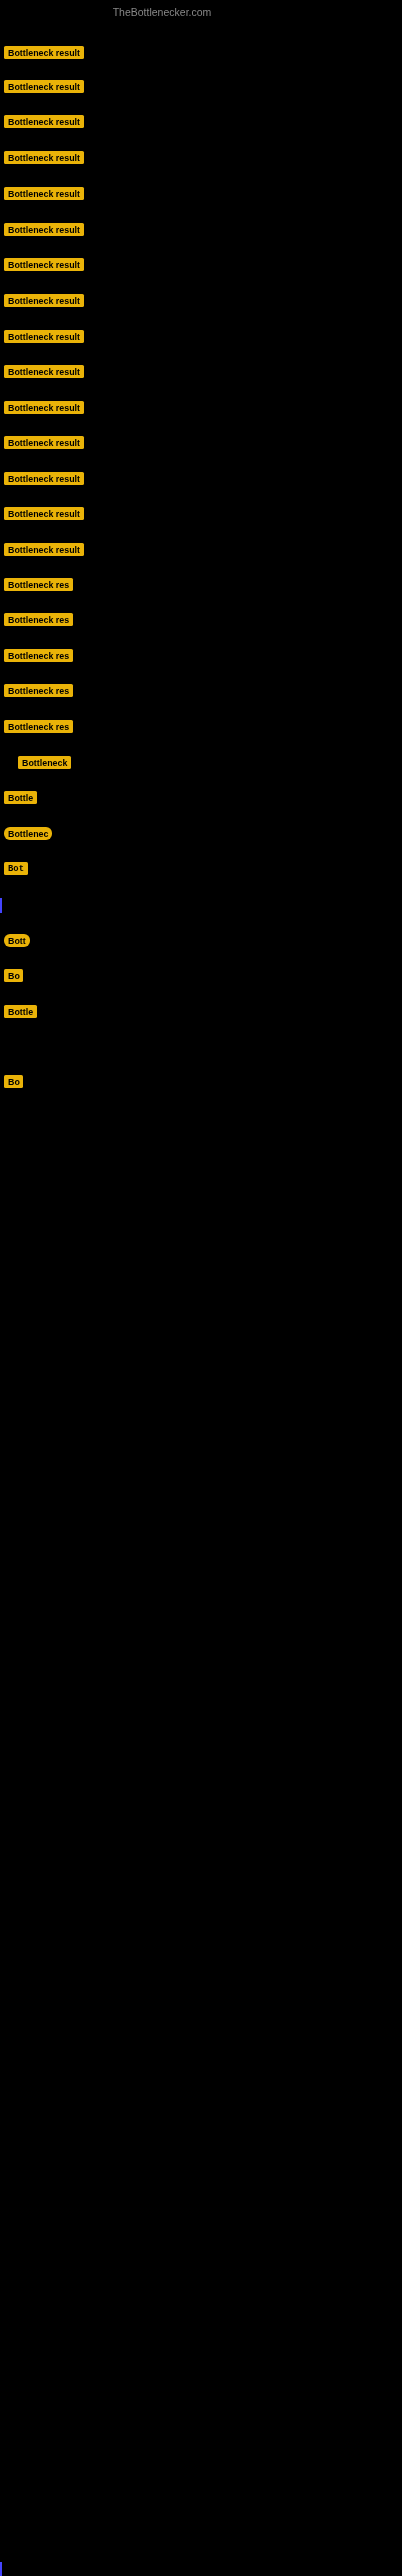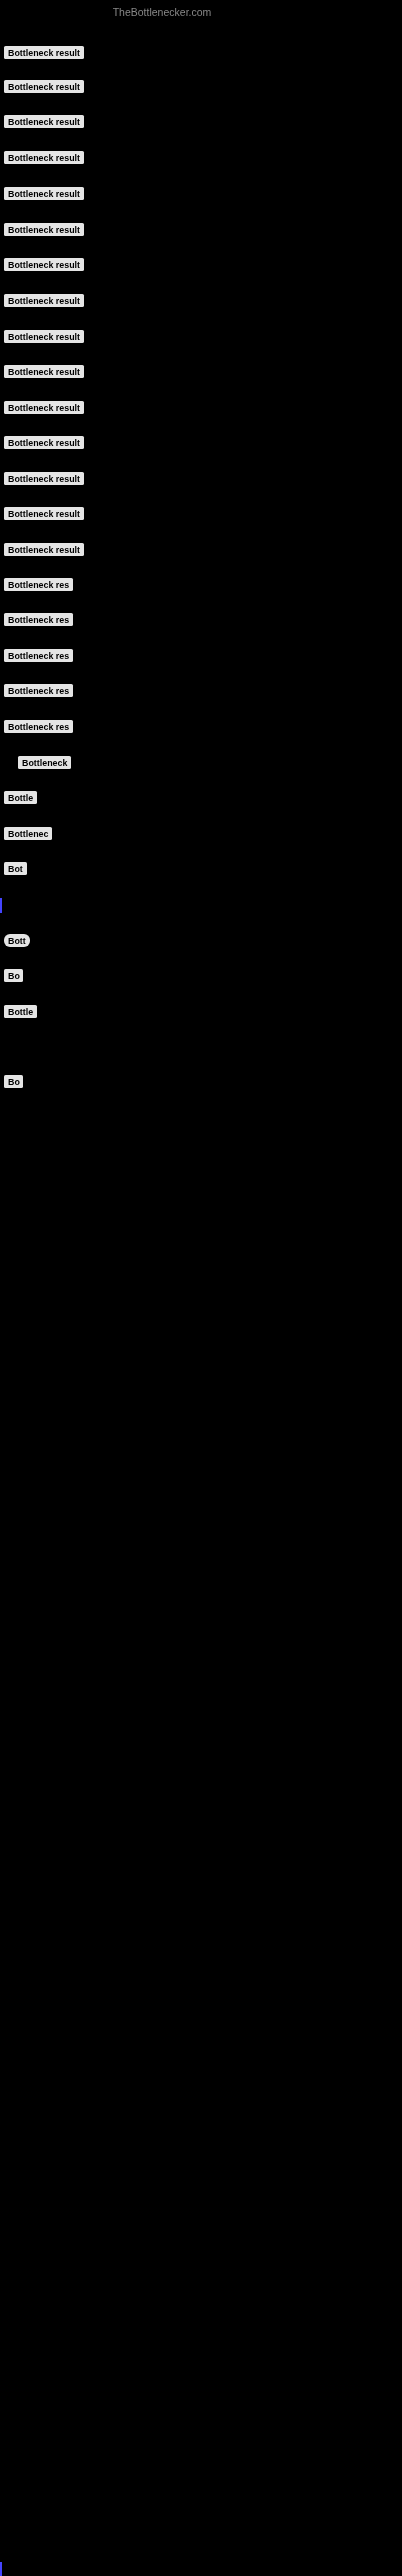--- a/index.html
+++ b/index.html
@@ -22,21 +22,21 @@
       left: 0;
       width: 324px;
       text-align: center;
       color: #888888;
       font-size: 10.5px;
       font-weight: normal;
     }
 
     .badge {
       position: absolute;
-      background-color: #e5e5e5;
+      background-color: #eab308;
       color: #000000;
       font-size: 8.9px;
       font-weight: bold;
       padding: 1.6px 4px;
       border-radius: 1.6px;
       white-space: nowrap;
       overflow: hidden;
     }
 
     .cursor-line {
@@ -66,21 +66,21 @@
 <div class="badge" style="top: 472px; left: 4px; max-width: 97px;">Bottleneck result</div>
 <div class="badge" style="top: 507px; left: 4px; max-width: 97px;">Bottleneck result</div>
 <div class="badge" style="top: 543px; left: 4px; max-width: 97px;">Bottleneck result</div>
 <div class="badge" style="top: 578px; left: 4px; max-width: 85px;">Bottleneck res</div>
 <div class="badge" style="top: 613px; left: 4px; max-width: 85px;">Bottleneck res</div>
 <div class="badge" style="top: 649px; left: 4px; max-width: 85px;">Bottleneck res</div>
 <div class="badge" style="top: 684px; left: 4px; max-width: 85px;">Bottleneck res</div>
 <div class="badge" style="top: 720px; left: 4px; max-width: 85px;">Bottleneck res</div>
 <div class="badge" style="top: 756px; left: 18px; max-width: 63px;">Bottleneck</div>
 <div class="badge" style="top: 791px; left: 4px; max-width: 40px;">Bottle</div>
-<div class="badge" style="top: 827px; left: 4px; max-width: 55px;">Bottlenec</div>
-<div class="badge" style="top: 862px; left: 4px; max-width: 24px;">Bot</div>
+<div class="badge" style="top: 827px; left: 4px; max-width: 55px; border-radius: 6px;">Bottlenec</div>
+<div class="badge" style="top: 862px; left: 4px; max-width: 24px; font-family: Liberation Mono, monospace;">Bot</div>
 <div class="badge" style="top: 934px; left: 4px; max-width: 29px; border-radius: 6px;">Bott</div>
 <div class="badge" style="top: 969px; left: 4px; max-width: 19.3px;">Bo</div>
 <div class="badge" style="top: 1005px; left: 4px; max-width: 40px;">Bottle</div>
 <div class="badge" style="top: 1075px; left: 4px; max-width: 19.3px;">Bo</div>
 <div class="cursor-line" style="top: 898px; height: 14.5px;"></div>
 <div class="cursor-line" style="top: 2562px; height: 14.5px;"></div>
 
 
 </body></html>

